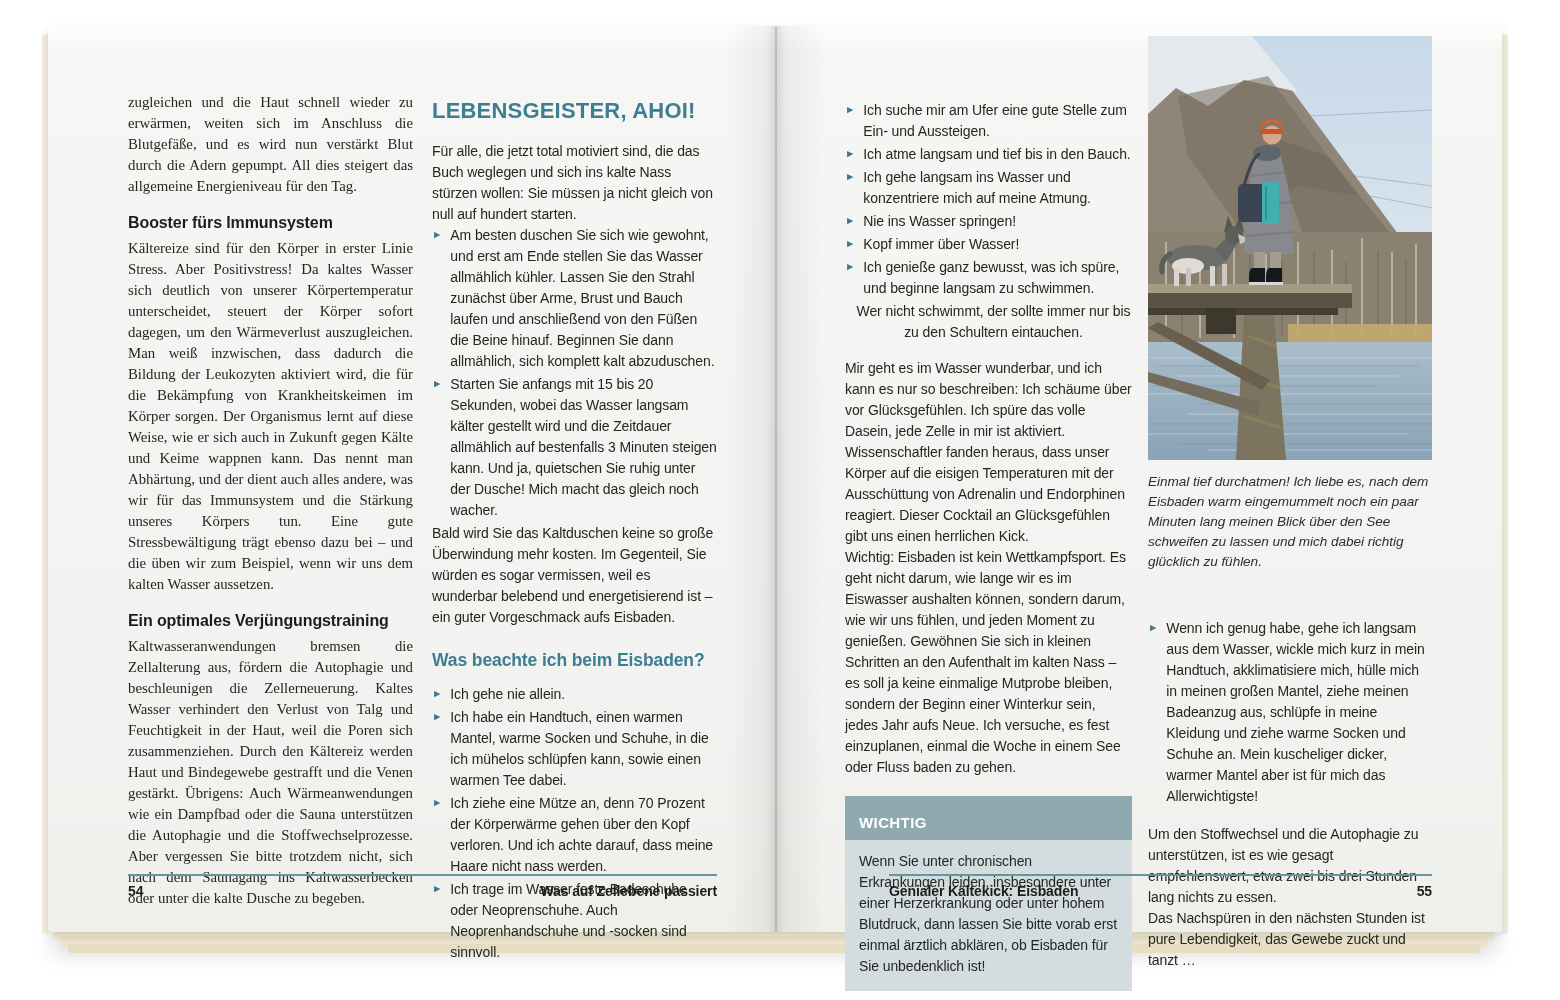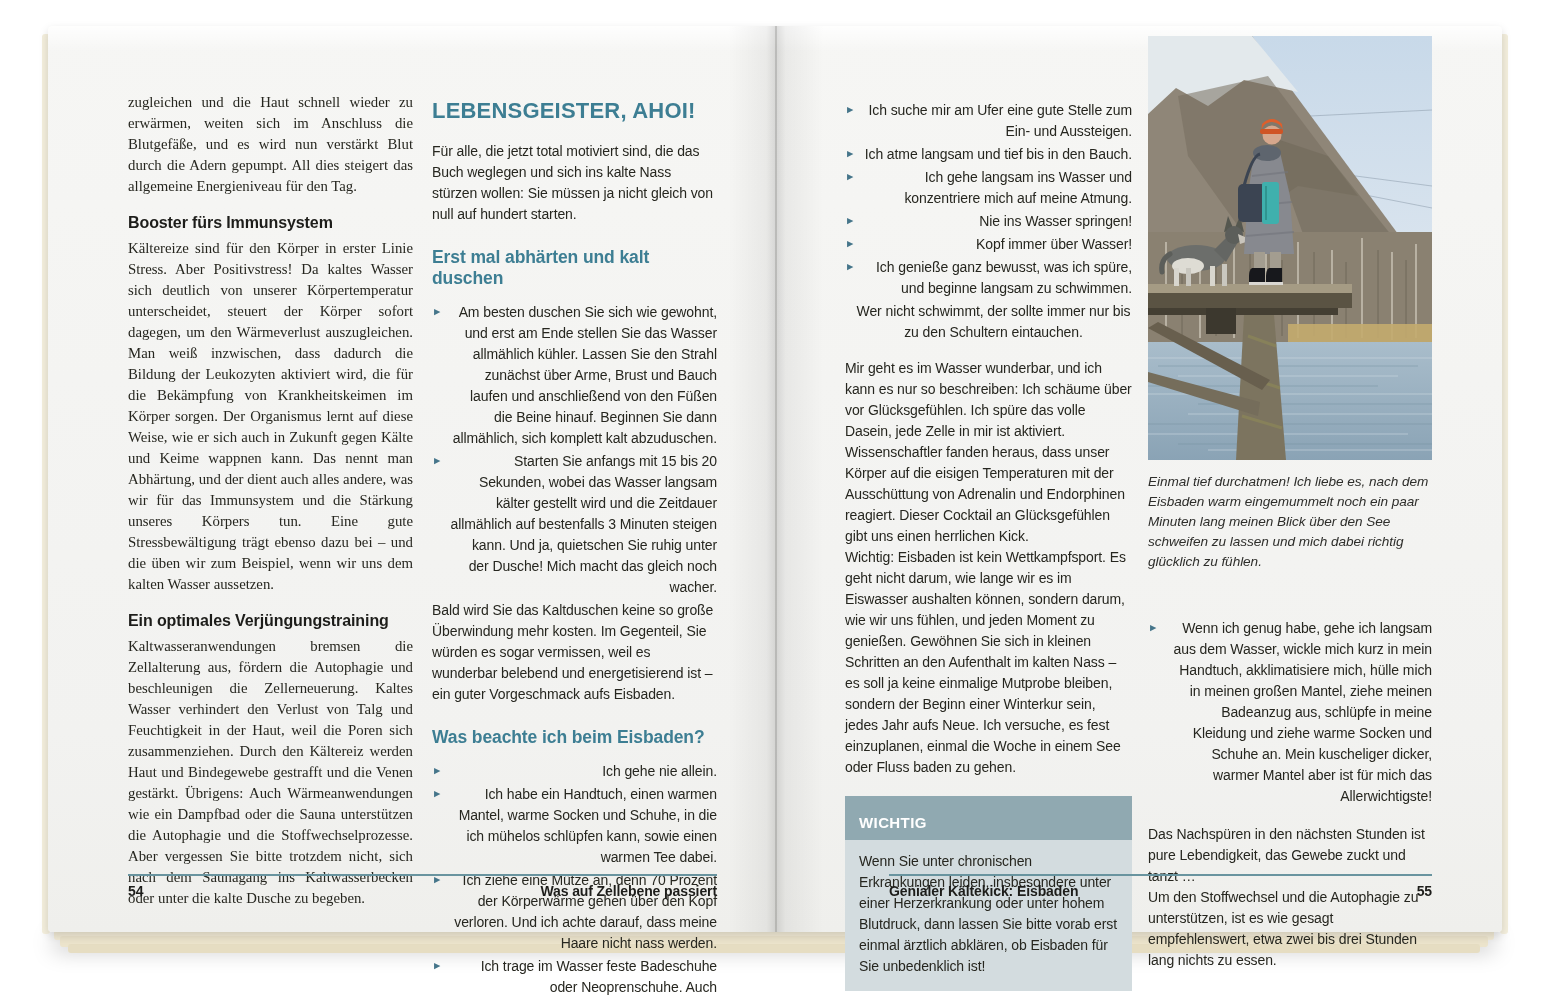--- a/index.html
+++ b/index.html
@@ -53,21 +53,21 @@
   
   .sans { font-size: 14px; line-height: 21px; letter-spacing: -.1px; color: #26261f; }
   .sans p { margin: 0; }
 
   .chapter-title { color: #3d7e93; font-size: 22px; font-weight: 700; letter-spacing: .2px; margin: 12px 0 20px 0; }
   .sub-h { color: #3d7e93; font-size: 17.5px; font-weight: 600; letter-spacing: -.1px; margin: 22px 0 13px 0; }
 
   ul.bullets { list-style: none; margin: 0; padding: 0; }
   ul.bullets li { display: flex; margin: 0 0 2px 0; }
   .bm { flex: 0 0 auto; color: #45758a; font-size: 10.5px; line-height: 21px; margin-right: 8px; transform: translateY(-1px); }
-  .bt { flex: 1 1 auto; text-align: right; }
+  .bt { flex: 1 1 auto; }
   .cont { margin-left: 10px; text-align: center; }
 
   
   .wbox { margin-top: 18px; }
   .wbox-h { background: #90a9b1; color: #ffffff; font-weight: 700; font-size: 15px; letter-spacing: .4px; padding: 16px 14px 7px 14px; }
   .wbox-b { background: #d3dcdf; padding: 11px 14px 14px 14px; font-size: 14px; line-height: 21px; letter-spacing: -.1px; color: #26261f; }
 
   
   .photo { width: 284px; height: 424px; position: relative; overflow: hidden; background: #dfe7ee; }
   .photo svg { display: block; }
@@ -99,21 +99,20 @@
       <p>zugleichen und die Haut schnell wieder zu erwärmen, weiten sich im Anschluss die Blutgefäße, und es wird nun verstärkt Blut durch die Adern gepumpt. All dies steigert das allgemeine Energieniveau für den Tag.</p>
       <div class="mini-h">Booster fürs Immunsystem</div>
       <p>Kältereize sind für den Körper in erster Linie Stress. Aber Positivstress! Da kaltes Wasser sich deutlich von unserer Körpertemperatur unterscheidet, steuert der Körper sofort dagegen, um den Wärmeverlust auszugleichen. Man weiß inzwischen, dass dadurch die Bildung der Leukozyten aktiviert wird, die für die Bekämpfung von Krankheitskeimen im Körper sorgen. Der Organismus lernt auf diese Weise, wie er sich auch in Zukunft gegen Kälte und Keime wappnen kann. Das nennt man Abhärtung, und der dient auch alles andere, was wir für das Immunsystem und die Stärkung unseres Körpers tun. Eine gute Stressbewältigung trägt ebenso dazu bei – und die üben wir zum Beispiel, wenn wir uns dem kalten Wasser aussetzen.</p>
       <div class="mini-h">Ein optimales Verjüngungstraining</div>
       <p>Kaltwasseranwendungen bremsen die Zellalterung aus, fördern die Autophagie und beschleunigen die Zellerneuerung. Kaltes Wasser verhindert den Verlust von Talg und Feuchtigkeit in der Haut, weil die Poren sich zusammenziehen. Durch den Kältereiz werden Haut und Bindegewebe gestrafft und die Venen gestärkt. Übrigens: Auch Wärmeanwendungen wie ein Dampfbad oder die Sauna unterstützen die Autophagie und die Stoffwechselprozesse. Aber vergessen Sie bitte trotzdem nicht, sich nach dem Saunagang ins Kaltwasserbecken oder unter die kalte Dusche zu begeben.</p>
     </div>
 
     <div class="col sans" id="l-col2">
       <div class="chapter-title">LEBENSGEISTER, AHOI!</div>
       <p>Für alle, die jetzt total motiviert sind, die das Buch weglegen und sich ins kalte Nass stürzen wollen: Sie müssen ja nicht gleich von null auf hundert starten.</p>
-      <div class="sub-h">Erst mal abhärten und kalt duschen</div>
       <ul class="bullets">
         <li>
             <span class="bm">►</span>
             <span class="bt">Am besten duschen Sie sich wie gewohnt, und erst am Ende stellen Sie das Wasser allmählich kühler. Lassen Sie den Strahl zunächst über Arme, Brust und Bauch laufen und anschließend von den Füßen die Beine hinauf. Beginnen Sie dann allmählich, sich komplett kalt abzuduschen.</span>
           </li>
         <li>
             <span class="bm">►</span>
             <span class="bt">Starten Sie anfangs mit 15 bis 20 Sekunden, wobei das Wasser langsam kälter gestellt wird und die Zeitdauer allmählich auf bestenfalls 3 Minuten steigen kann. Und ja, quietschen Sie ruhig unter der Dusche! Mich macht das gleich noch wacher.</span>
           </li>
       </ul>
@@ -265,22 +264,22 @@
         </svg>
       </div>
       <div class="caption">Einmal tief durchatmen! Ich liebe es, nach dem Eisbaden warm eingemummelt noch ein paar Minuten lang meinen Blick über den See schweifen zu lassen und mich dabei richtig glücklich zu fühlen.</div>
       <ul class="bullets r2-bullets">
         <li>
             <span class="bm">►</span>
             <span class="bt">Wenn ich genug habe, gehe ich langsam aus dem Wasser, wickle mich kurz in mein Handtuch, akklimatisiere mich, hülle mich in meinen großen Mantel, ziehe meinen Badeanzug aus, schlüpfe in meine Kleidung und ziehe warme Socken und Schuhe an. Mein kuscheliger dicker, warmer Mantel aber ist für mich das Allerwichtigste!</span>
           </li>
       </ul>
       <div class="r2-paras">
+        <p>Um den Stoffwechsel und die Autophagie zu unterstützen, ist es wie gesagt empfehlenswert, etwa zwei bis drei Stunden lang nichts zu essen.</p>
         <p>Das Nachspüren in den nächsten Stunden ist pure Lebendigkeit, das Gewebe zuckt und tanzt …</p>
-        <p>Um den Stoffwechsel und die Autophagie zu unterstützen, ist es wie gesagt empfehlenswert, etwa zwei bis drei Stunden lang nichts zu essen.</p>
       </div>
     </div>
 
     <div class="footer" id="r-footer">
       <div class="rule"></div>
       <div class="f-row">
         <span>Genialer Kältekick: Eisbaden</span>
         <span>55</span>
       </div>
     </div>

